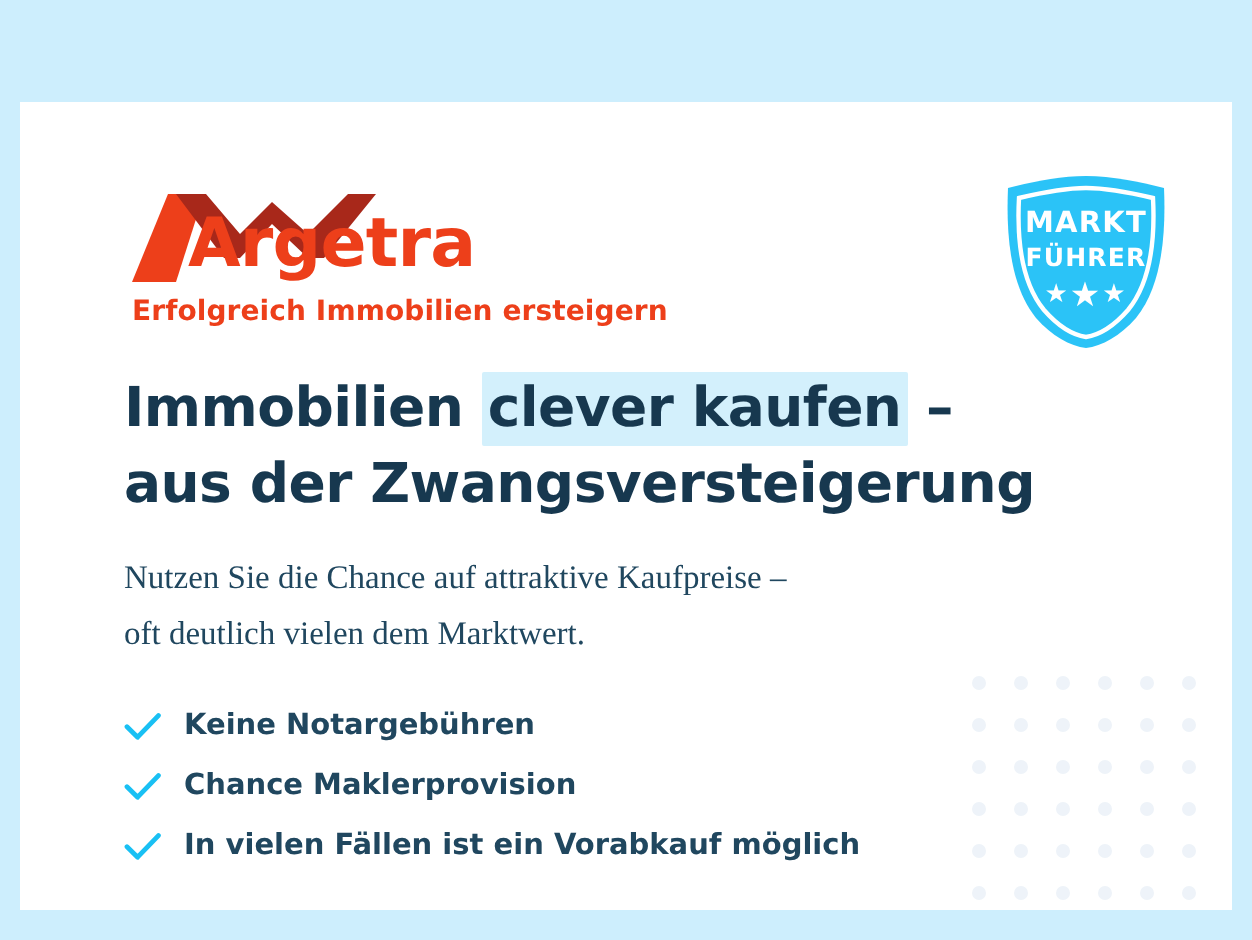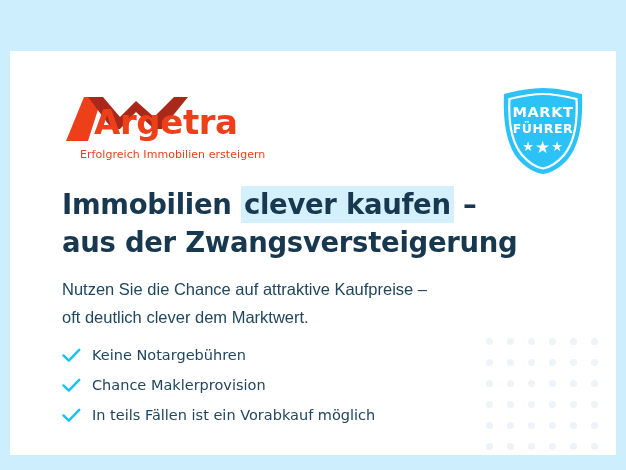--- a/index.html
+++ b/index.html
@@ -64,24 +64,24 @@
     top: 10px;
     font-size: 34px;
     font-weight: bold;
     letter-spacing: -0.4px;
     color: #ed3f1a;
     font-family: "DejaVu Sans", sans-serif;
     line-height: 1;
   }
   #logo .logo-tagline {
     position: absolute;
-    left: 18px;
+    left: 4px;
     top: 53px;
-    font-size: 11px;
-    font-weight: normal;
+    font-size: 14px;
+    font-weight: bold;
     color: #ed3f1a;
     letter-spacing: 0.05px;
     font-family: "DejaVu Sans", sans-serif;
     white-space: nowrap;
   }
 
   
   #badge {
     position: absolute;
     left: 486px;
@@ -134,38 +134,39 @@
     border-radius: 1px;
   }
 
   
   #subhead {
     position: absolute;
     left: 52px;
     top: 224px;
     width: 500px;
     color: #20475f;
-    font-family: Liberation Sans, sans-serif;
+    font-family: Liberation Serif, serif;
     font-size: 16.5px;
     line-height: 28px;
     font-weight: normal;
   }
   #subhead .sub-line { display: block; white-space: nowrap; }
 
   
   #bullets {
     position: absolute;
     left: 52px;
     top: 297px;
     width: 470px;
   }
   #bullets .bullet-row {
     display: flex;
-    align-items: flex-start;
+    align-items: center;
     height: 30px;
+    font-weight: bold;
   }
   #bullets .check-icon {
     width: 30px;
     flex: 0 0 30px;
     display: flex;
     align-items: center;
   }
   #bullets .bullet-label {
     color: #20475f;
     font-family: "DejaVu Sans", sans-serif;
@@ -246,21 +247,21 @@
       </div>
     </div>
 
     <div id="headline">
       <span class="hl-line"><span>Immobilien </span><span class="mark">clever kaufen</span><span> –</span></span>
       <span class="hl-line">aus der Zwangsversteigerung</span>
     </div>
 
     <div id="subhead">
       <span class="sub-line">Nutzen Sie die Chance auf attraktive Kaufpreise –</span>
-      <span class="sub-line">oft deutlich clever dem Marktwert.</span>
+      <span class="sub-line">oft deutlich vielen dem Marktwert.</span>
     </div>
 
     <div id="bullets">
         <div class="bullet-row">
           <span class="check-icon">
             <svg width="19" height="15" viewBox="0 0 19 15">
               <path d="M1.5 7.4 L6.8 12.6 L17.2 1.8" fill="none" stroke="#19c0f4" stroke-width="2.4" stroke-linecap="round" stroke-linejoin="round"></path>
             </svg>
           </span>
           <span class="bullet-label">Keine Notargebühren</span>
@@ -272,18 +273,18 @@
             </svg>
           </span>
           <span class="bullet-label">Chance Maklerprovision</span>
         </div>
         <div class="bullet-row">
           <span class="check-icon">
             <svg width="19" height="15" viewBox="0 0 19 15">
               <path d="M1.5 7.4 L6.8 12.6 L17.2 1.8" fill="none" stroke="#19c0f4" stroke-width="2.4" stroke-linecap="round" stroke-linejoin="round"></path>
             </svg>
           </span>
-          <span class="bullet-label">In teils Fällen ist ein Vorabkauf möglich</span>
+          <span class="bullet-label">In vielen Fällen ist ein Vorabkauf möglich</span>
         </div>
       </div>
 
   </div>
 </div>
 
 </body></html>

